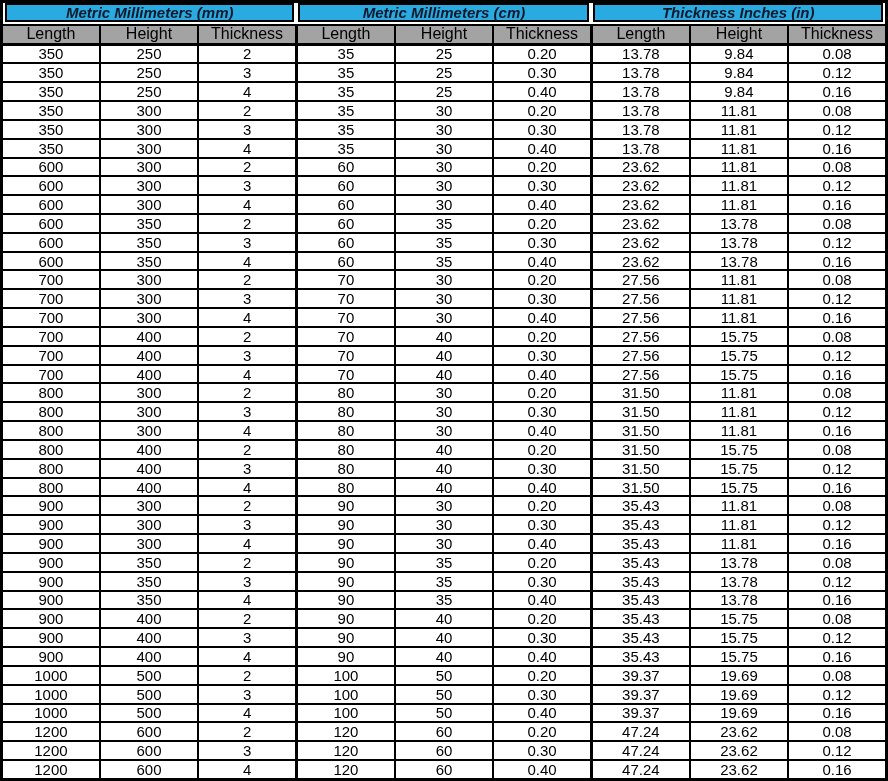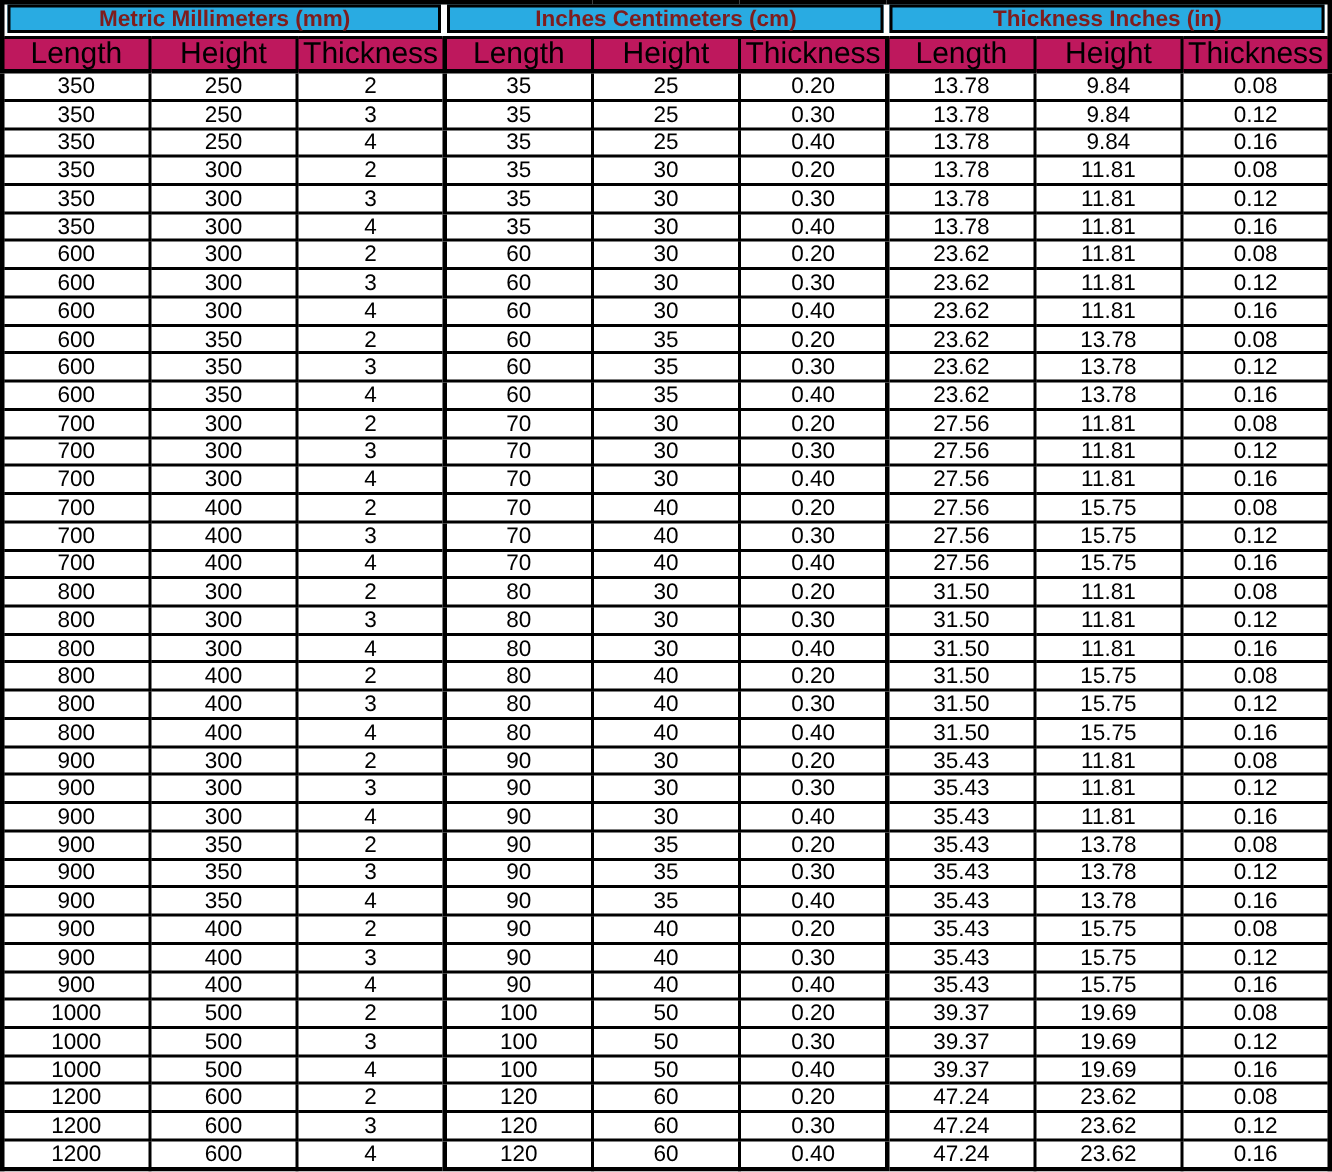--- a/index.html
+++ b/index.html
@@ -26,29 +26,30 @@
   }
   .group-inner {
     height: 100%;
     background: #29ABE2;
     border: 2px solid #000;
     display: flex;
     align-items: center;
     justify-content: center;
     font-weight: bold;
     font-size: 15px;
-    color: #7f1d1d;
+    color: #0f172a;
     line-height: 1;
+    font-style: italic;
   }
   
   tr.subheader-row th {
-    background: #be185d;
+    background: #a3a3a3;
     color: #000;
     font-weight: normal;
-    font-size: 20px;
+    font-size: 16px;
     border: 2px solid #000;
     border-bottom: 3px solid #000;
     height: 19px;
     padding: 0;
     vertical-align: middle;
     line-height: 1;
   }
   
   tbody td {
     border: 2px solid #000;
@@ -78,21 +79,21 @@
       <col>
       <col>
       <col>
   </colgroup>
   <thead>
     <tr class="group-row">
       <th colspan="3">
         <div class="group-inner">Metric Millimeters (mm)</div>
       </th>
       <th colspan="3">
-        <div class="group-inner">Inches Centimeters (cm)</div>
+        <div class="group-inner">Metric Millimeters (cm)</div>
       </th>
       <th colspan="3">
         <div class="group-inner">Thickness Inches (in)</div>
       </th>
     </tr>
     <tr class="subheader-row" id="col-header-row">
         <th>Length</th>
         <th>Height</th>
         <th>Thickness</th>
         <th class="group-start">Length</th>

